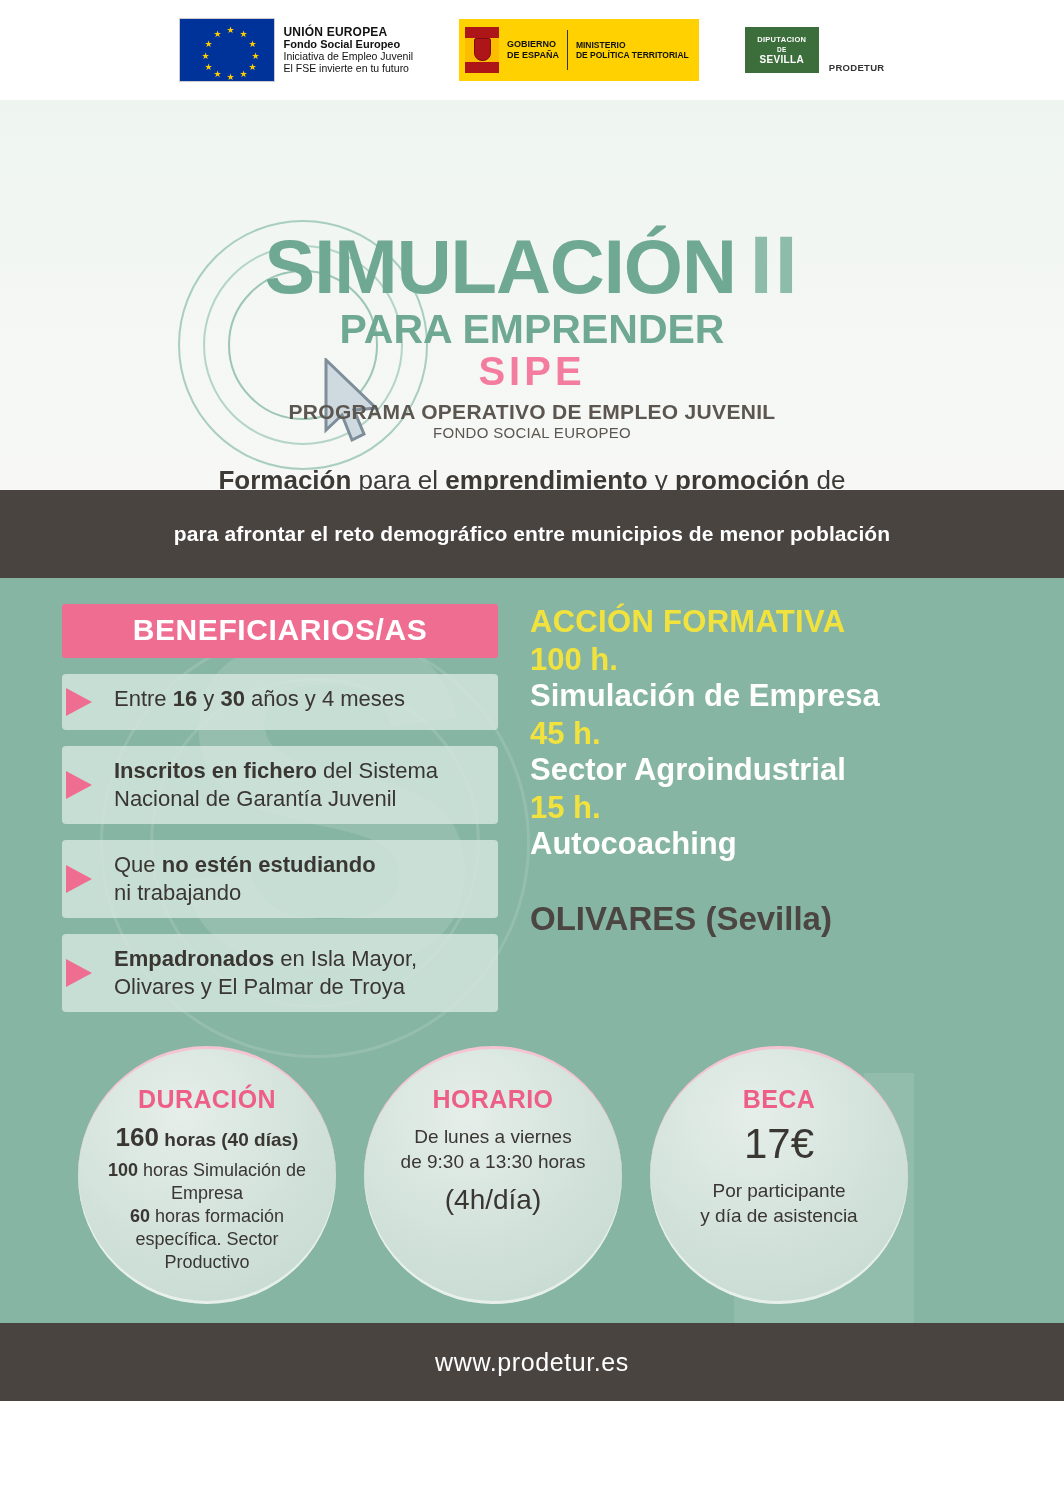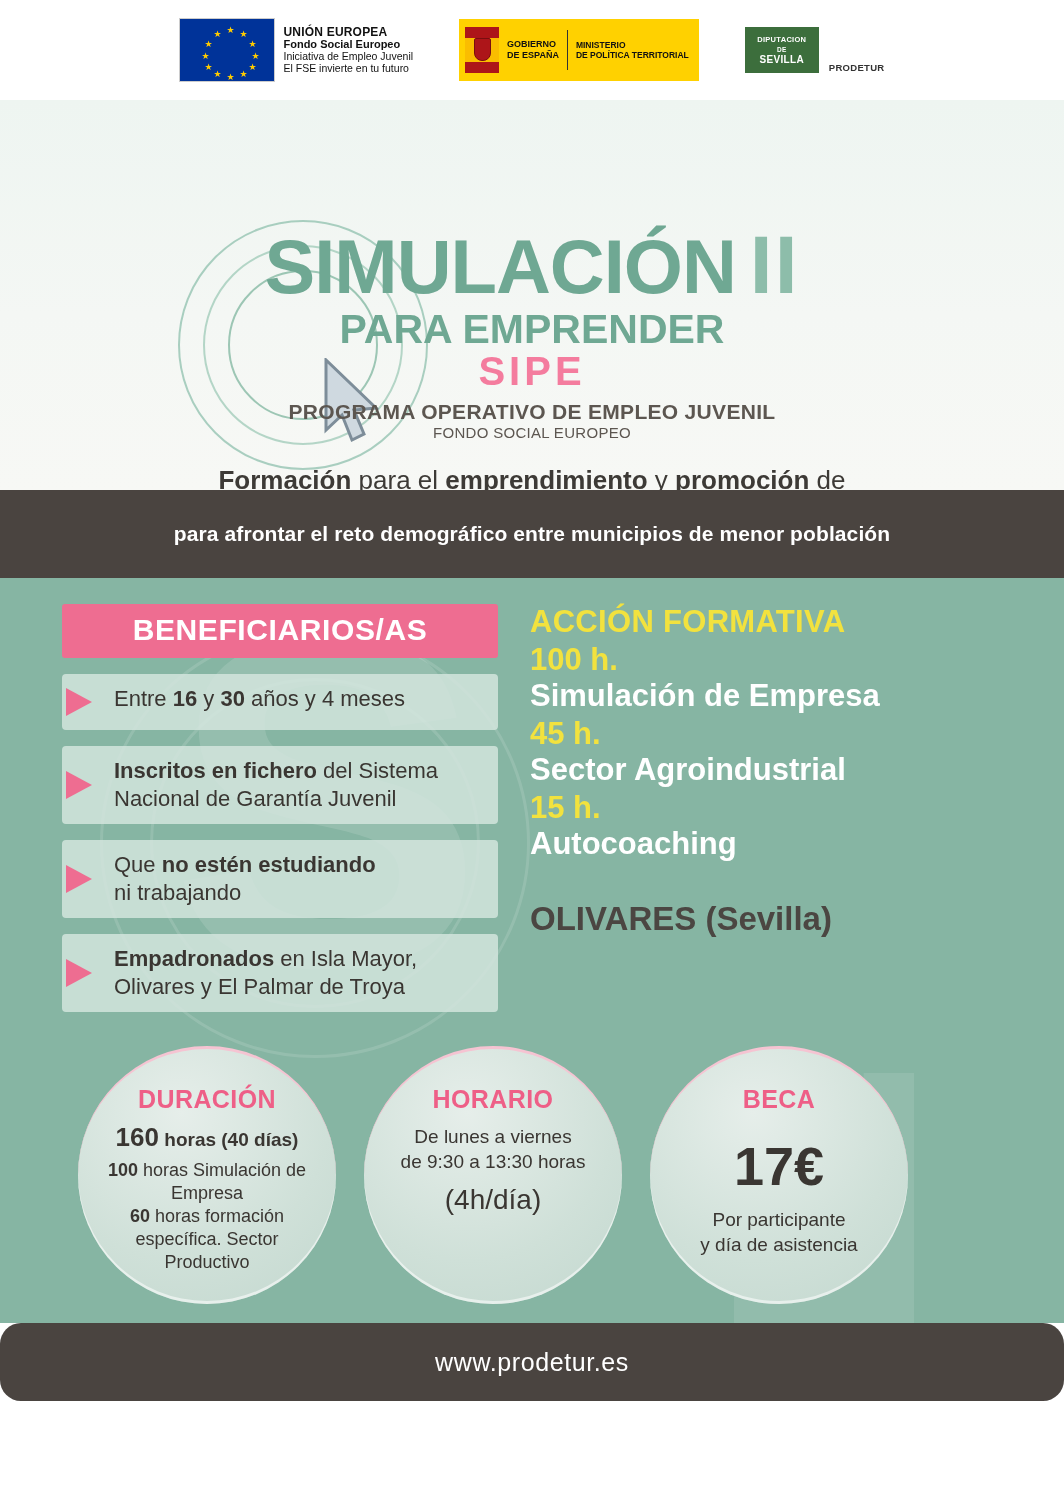--- a/index.html
+++ b/index.html
@@ -178,28 +178,28 @@
     box-shadow:0 -3px 0 0 rgba(255,255,255,.55) inset;
     display:flex; flex-direction:column; align-items:center; justify-content:flex-start;
     padding-top:36px; text-align:center;
     border-top:3px solid #f5c4d2;
   }
   .c-title { font-size:25px; font-weight:bold; color:#ee5f87; letter-spacing:.4px; }
   .c-big { font-size:25px; font-weight:bold; color:#3a3632; margin-top:8px; }
   .c-big span { font-size:19px; }
   .c-txt { font-size:18px; color:#3a3632; line-height:23px; margin-top:6px; }
   .c-txt b { font-weight:bold; }
-  .c-euro { font-size:54px; font-weight:bold; color:#3a3632; margin-top:21px; }
+  .c-euro { font-size:42px; font-weight:normal; color:#3a3632; margin-top:6px; }
   .c-hor { font-size:19px; color:#3a3632; line-height:25px; margin-top:10px; }
   .c-hday { font-size:28px; color:#3a3632; margin-top:10px; }
 
   .web {
     background:#4a4440; color:#fff; height:78px;
     display:flex; align-items:center; justify-content:center;
-    font-size:25px; letter-spacing:.6px;border-radius:21px;
+    font-size:25px; letter-spacing:.6px;
   }
 </style>
 </head>
 <body>
 
 <div class="logobar">
 
   <div class="eu-logo">
     <div class="eu-flag">
       <span class="star" style="left:46px;top:7px;">★</span>

